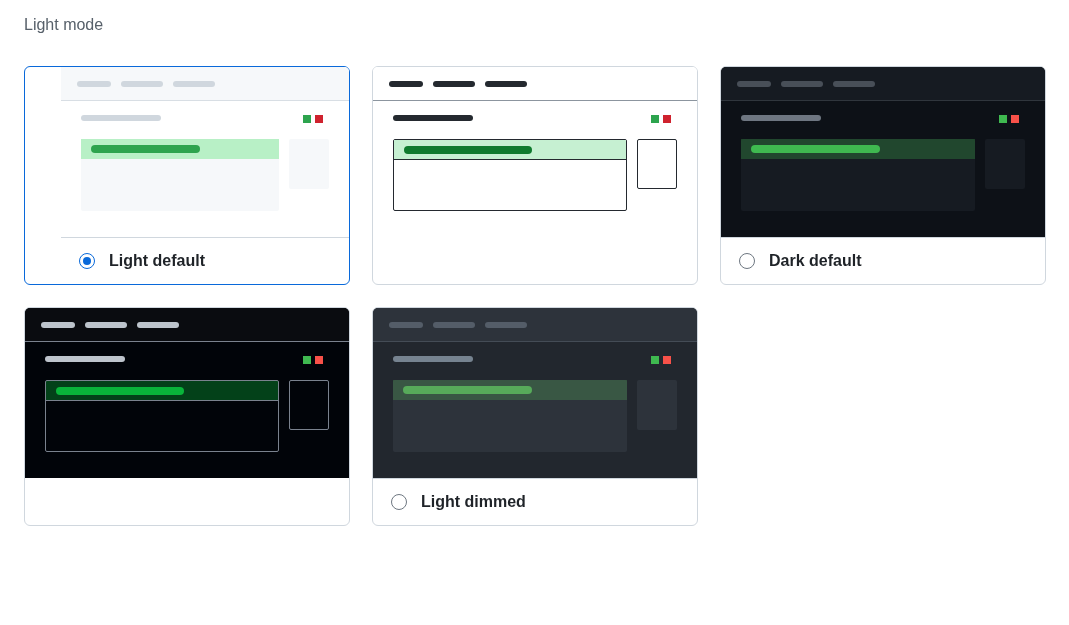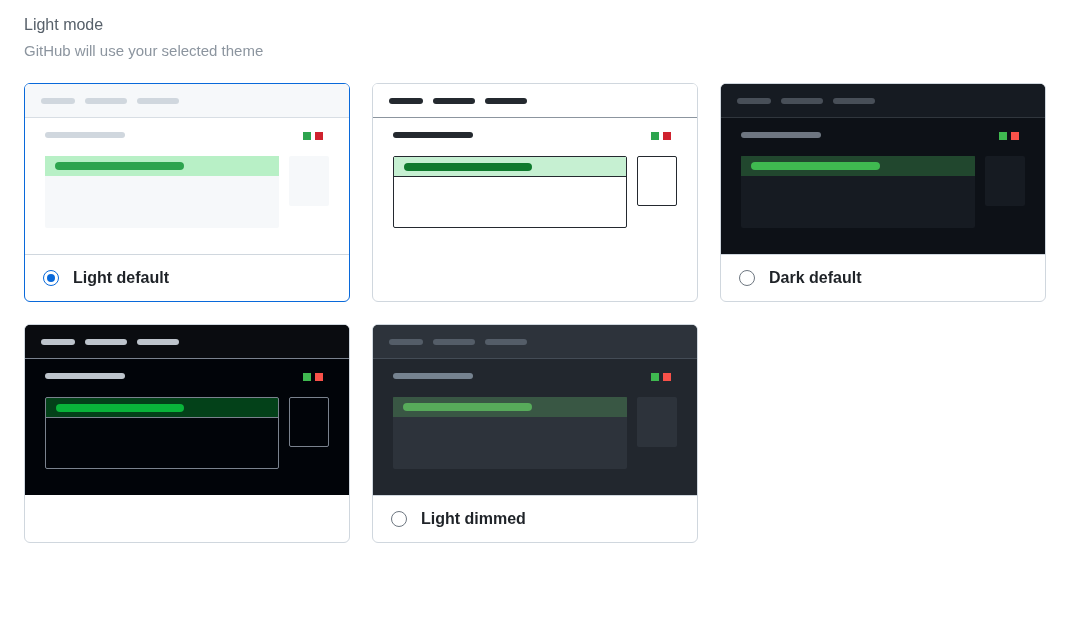--- a/index.html
+++ b/index.html
@@ -57,20 +57,21 @@
     }
     .theme-card {
       border: 1px solid #d0d7de;
       border-radius: 6px;
       overflow: hidden;
       cursor: pointer;
       background: #fff;
     }
     .theme-card.selected {
       border-color: #0969da;
+      padding-left: 36px;
     }
     .preview {
       height: 170px;
       position: relative;
       display: flex;
       flex-direction: column;
     }
     
     .toolbar {
       height: 34px;
@@ -215,21 +216,20 @@
     .dot-red   { background: #cf222e; }
     .dark-default .dot-green, .dark-dimmed .dot-green, .dark-hc .dot-green { background:#3fb950; }
     .dark-default .dot-red, .dark-dimmed .dot-red, .dark-hc .dot-red { background:#f85149; }
   </style>
 </head>
 <body>
 
 <div class="section-label">Light mode</div>
 
 <div class="mode-row">
-  <div class="helper-text">GitHub will use your selected theme</div>
 </div>
 
 <div class="grid" id="theme-grid">
     <div class="theme-card light-default selected">
     <div class="preview">
       <div class="toolbar">
         <span class="pill" style="width:34px"></span>
         <span class="pill" style="width:42px"></span>
         <span class="pill" style="width:42px"></span>
       </div>

